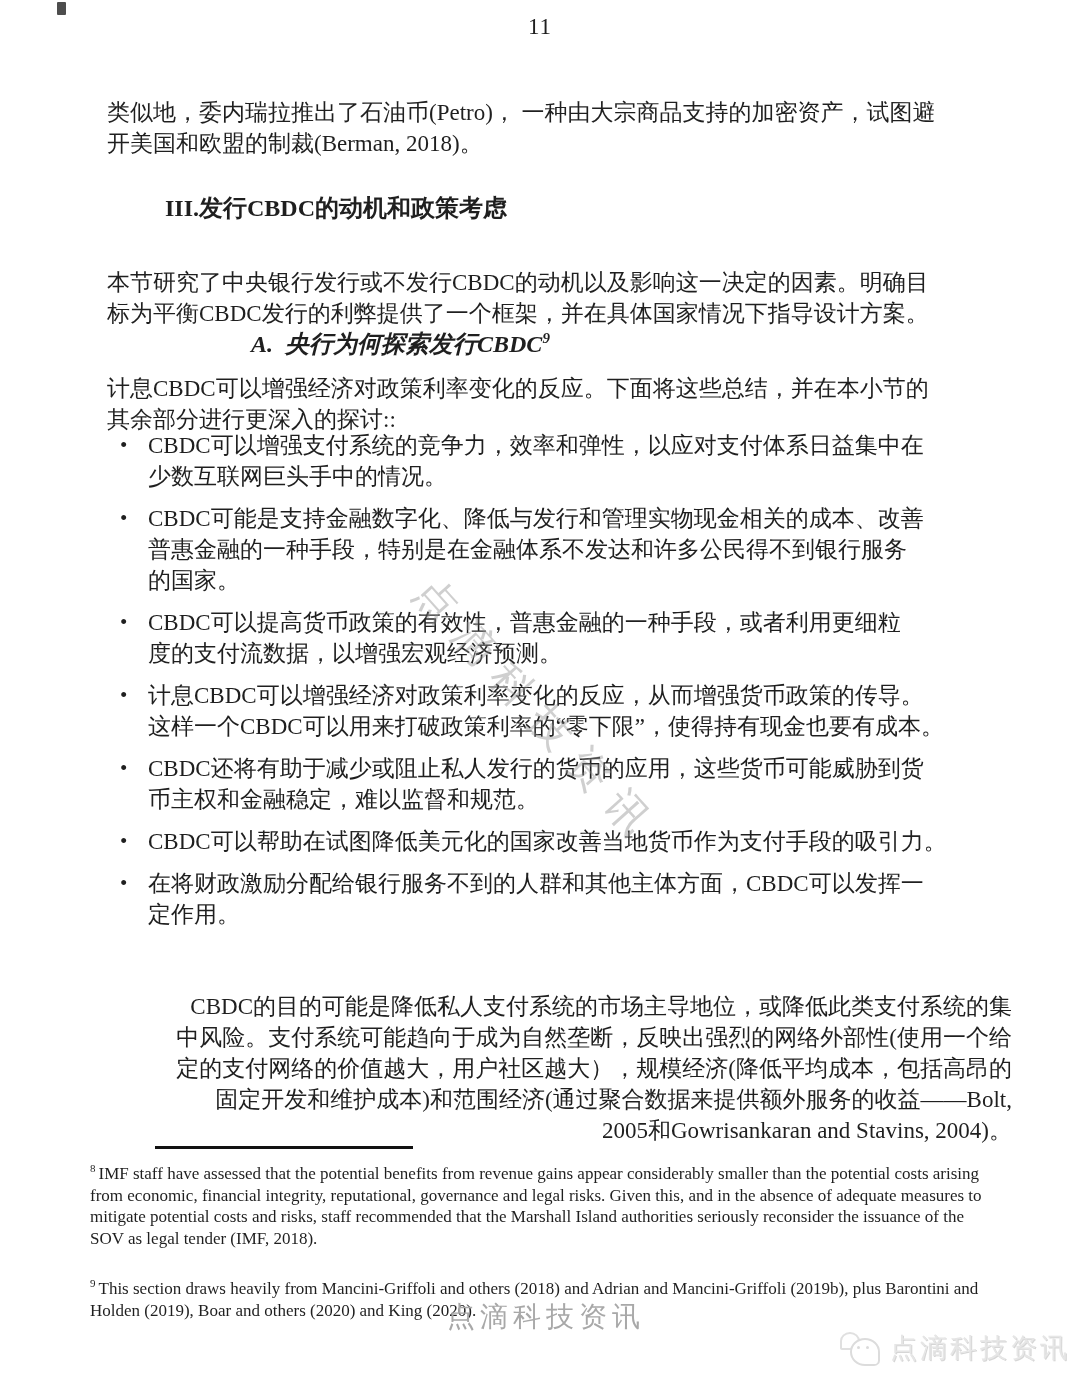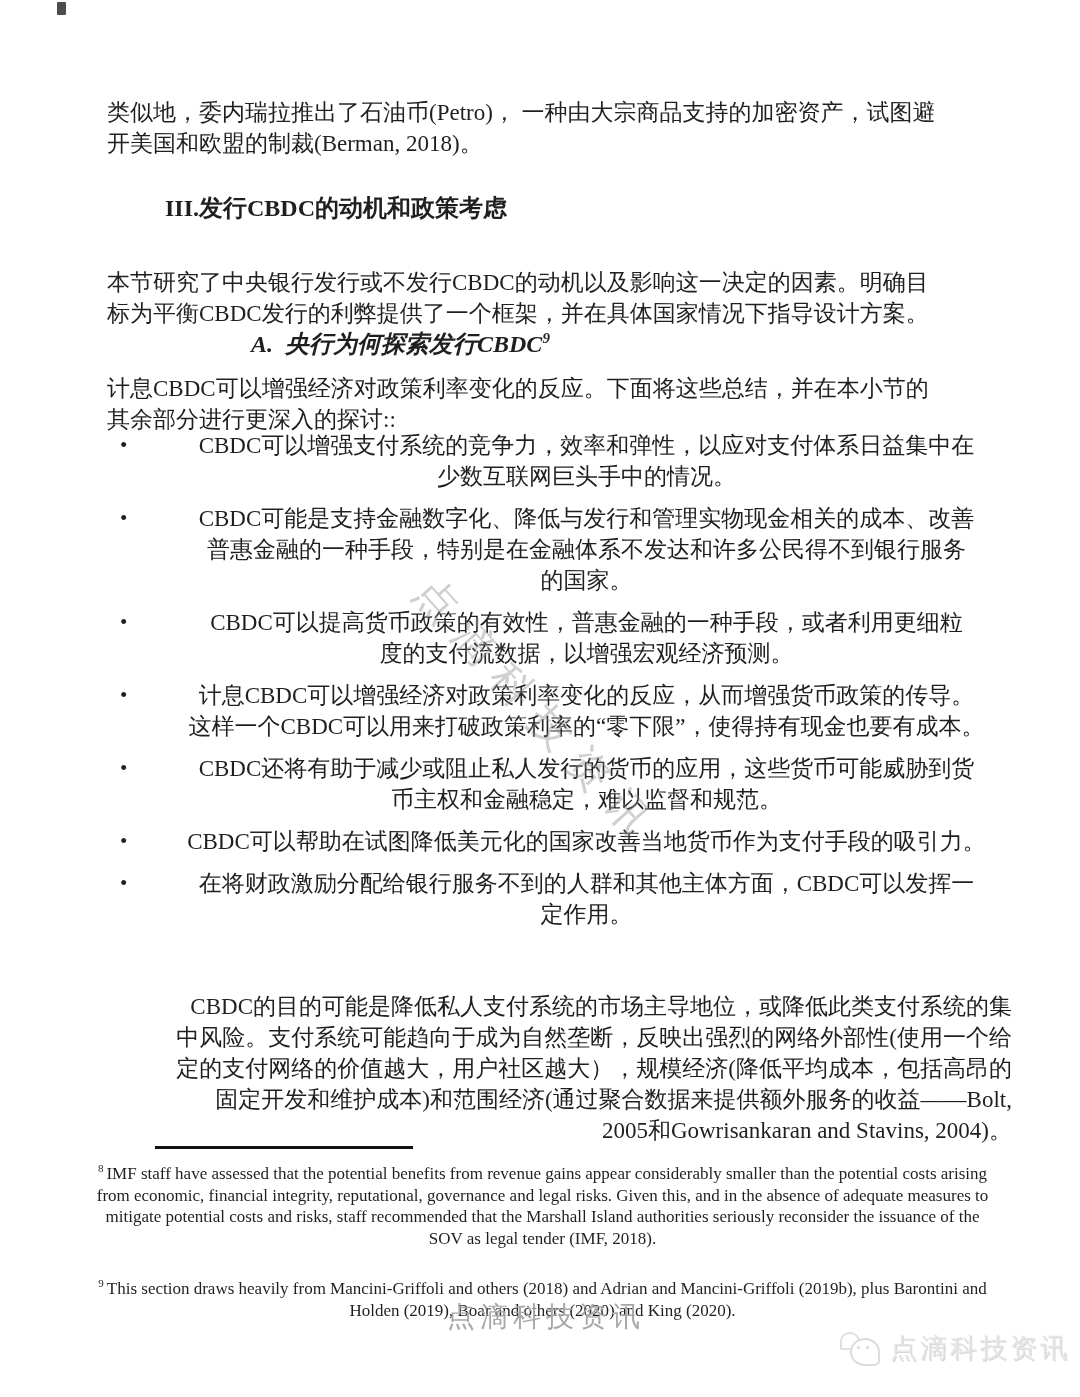--- a/index.html
+++ b/index.html
@@ -35,30 +35,30 @@
   .bullet-list{
     position:absolute;top:430px;left:0;width:905px;
     list-style:none;margin:0;padding:0 0 0 30px;
   }
   .bullet-item{display:flex;margin:0 0 11px 0;}
   .bullet-marker{
     width:28px;flex:0 0 28px;
     font-size:21px;line-height:31px;
   }
   .bullet-text{
-    flex:1;font-size:23px;line-height:31px;white-space:pre-line;text-align:center;
+    flex:1;font-size:23px;line-height:31px;white-space:pre-line;
   }
   .para4{top:974px;text-align:right;}
   .footnote-sep{
     position:absolute;top:1146px;left:155px;
     width:258px;height:3px;background:#111;
   }
   .footnote{
     position:absolute;left:0;width:905px;
-    font-size:17px;line-height:21.5px;margin:0;text-align:center;
+    font-size:17px;line-height:21.5px;margin:0;
   }
   .footnote sup{font-size:11px;line-height:0;margin-right:3px;}
   .fn8{top:1163px;}
   .fn9{top:1258px;margin-top:20px;}
   .wm-diagonal{
     position:absolute;left:443px;top:566px;
     font-size:42px;letter-spacing:15px;
     color:#8f8f8f;opacity:.42;
     transform:rotate(48deg);transform-origin:left top;
     white-space:nowrap;pointer-events:none;
@@ -90,20 +90,21 @@
   .corner-logo .e1{left:19px;}
   .corner-logo .e2{left:28px;}
 </style>
 </head>
 <body>
 
 <div class="page">
 
   <div class="scan-mark"></div>
 
+  <div class="page-number">11</div>
 
   <div class="content">
 
     <p class="para para1">类似地，委内瑞拉推出了石油币(Petro)， 一种由大宗商品支持的加密资产，试图避
 开美国和欧盟的制裁(Berman, 2018)。</p>
 
     <h1 class="heading-main">III.发行CBDC的动机和政策考虑</h1>
 
     <p class="para para2">本节研究了中央银行发行或不发行CBDC的动机以及影响这一决定的因素。明确目
 标为平衡CBDC发行的利弊提供了一个框架，并在具体国家情况下指导设计方案。</p>

